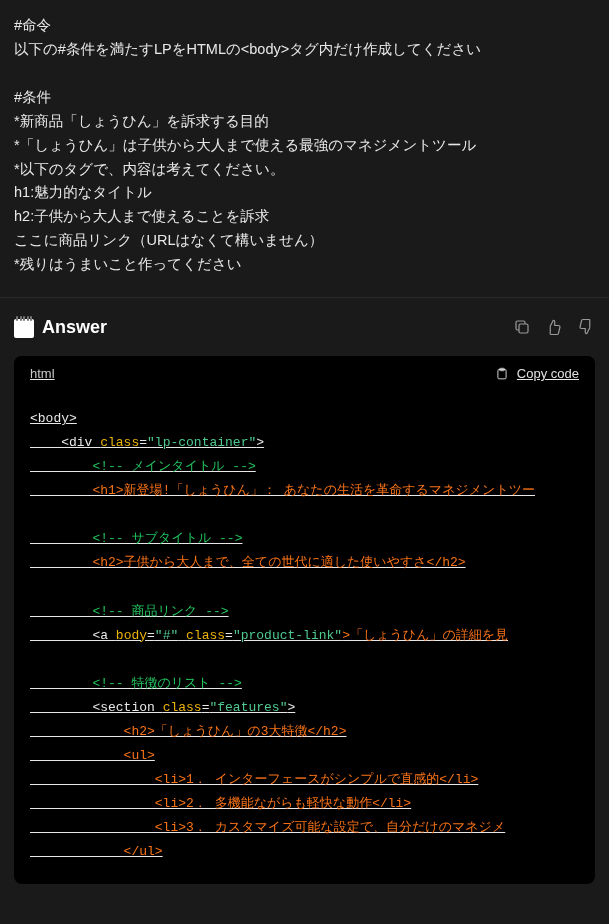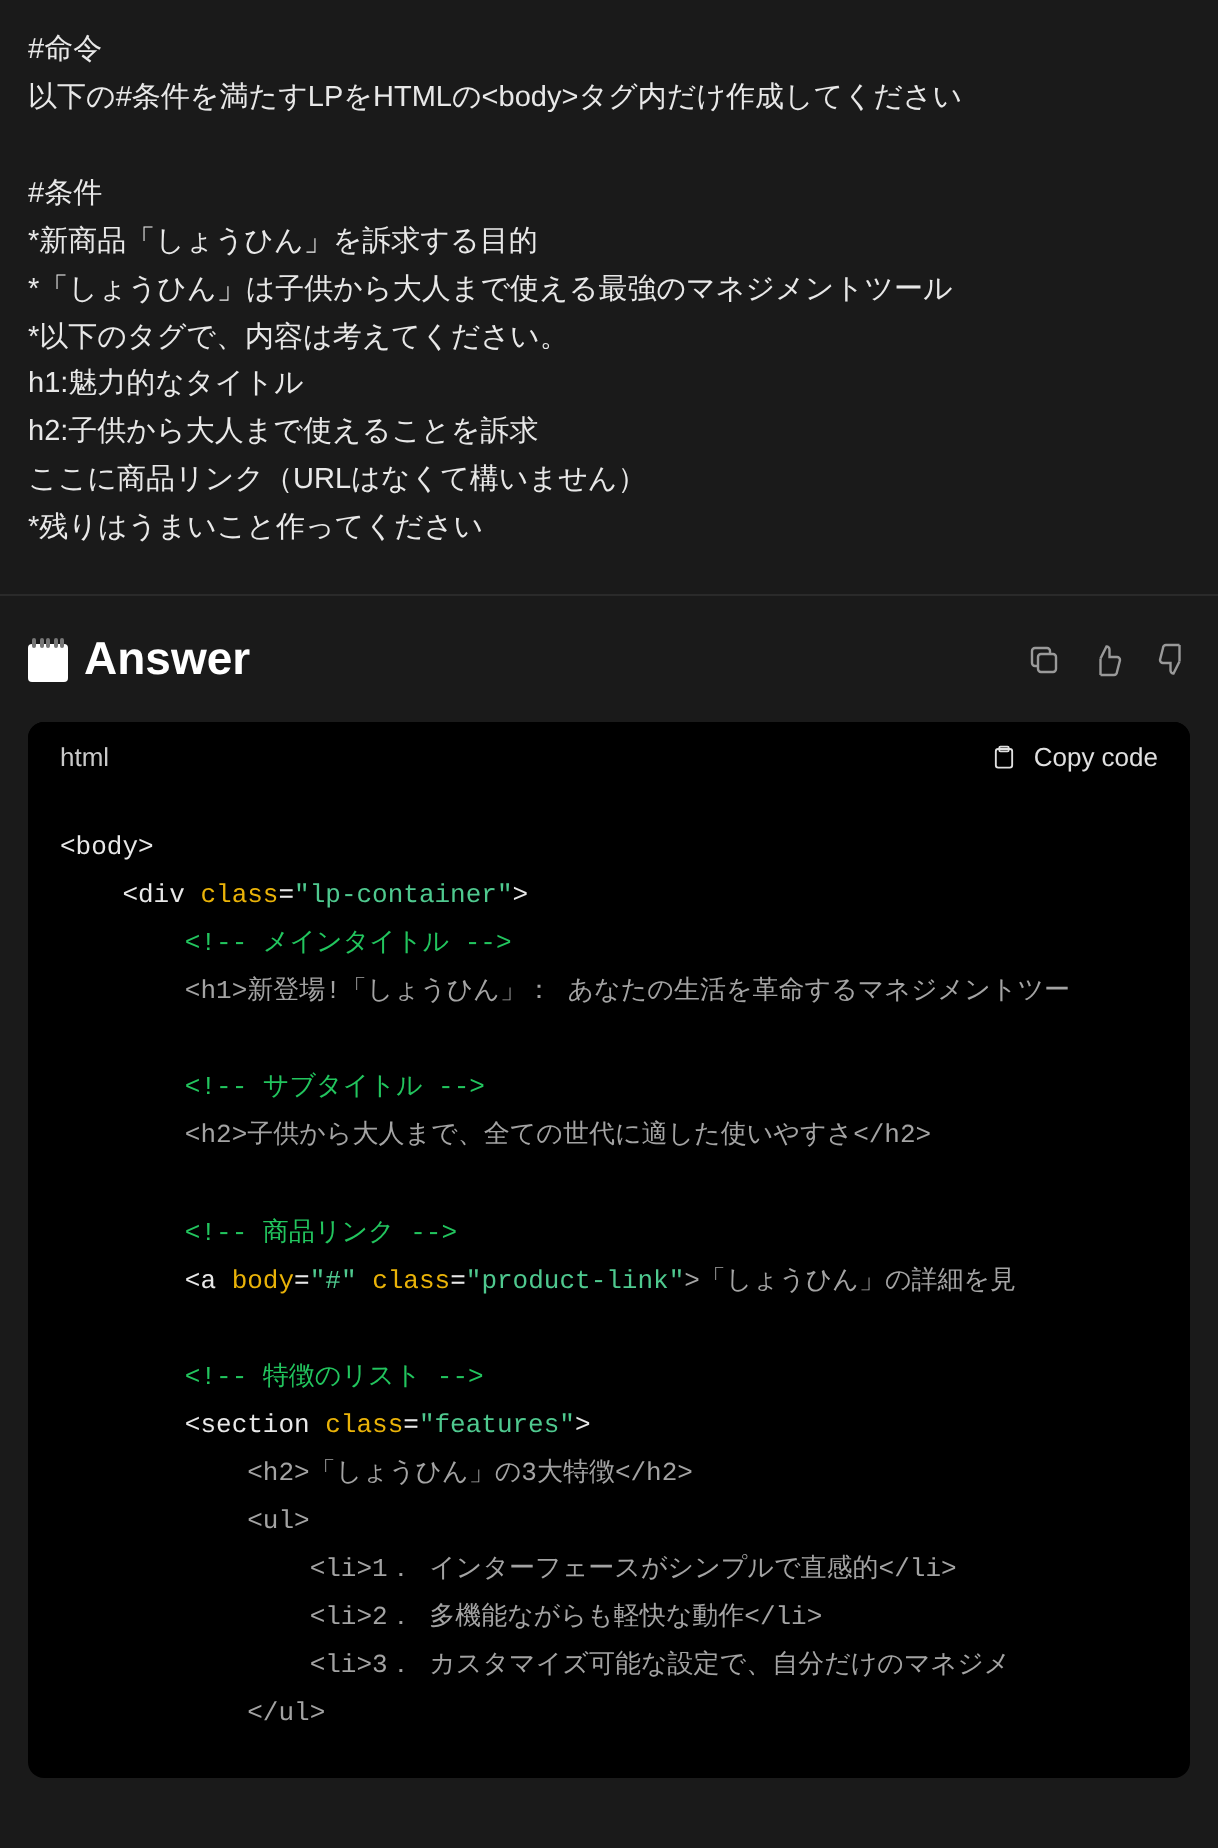--- a/index.html
+++ b/index.html
@@ -42,34 +42,35 @@
     background:#fff; border-radius:2px;
   }
   .note-icon .spiral {
     position:absolute; left:2px; right:2px; top:0; height:5px;
     display:flex; justify-content:space-between;
   }
   .note-icon .spiral i {
     width:2px; height:5px; background:#777; border-radius:1px;
   }
   .answer-title {
-    font-size: 23px;
+    font-size: 18px;
     font-weight: 700;
     color: #fff;
   }
   .answer-actions {
     display: flex;
     gap: 14px;
     color: #9a9a9a;
   }
   .answer-actions svg { width:18px; height:18px; stroke:#9a9a9a; fill:none; stroke-width:1.6; cursor:pointer; }
   .code-block {
     background: #000;
     border-radius: 8px;
     overflow: hidden;
+    text-decoration: underline;
   }
   .code-header {
     display:flex;
     justify-content:space-between;
     align-items:center;
     padding: 10px 16px;
     font-size: 13px;
     color: #c9c9c9;
     background:#000;
   }
@@ -88,21 +89,21 @@
     line-height: 1.85;
     white-space: pre;
     overflow: hidden;
     color: #e8e8e8;
   }
   .tok-tag { color:#e8e8e8;margin-top:33px; }
   .tok-attr { color:#eab308; }
   .tok-eq   { color:#e8e8e8; }
   .tok-str  { color:#4fc98f; }
   .tok-cmt  { color:#22c55e; }
-  .tok-txt  { color:#a3a3a3; }
+  .tok-txt  { color:#f97316; }
 </style>
 </head>
 <body>
 
 <div class="prompt-area">
   <p id="prompt-text">#命令
 以下の#条件を満たすLPをHTMLの&lt;body&gt;タグ内だけ作成してください
 
 #条件
 *新商品「しょうひん」を訴求する目的

